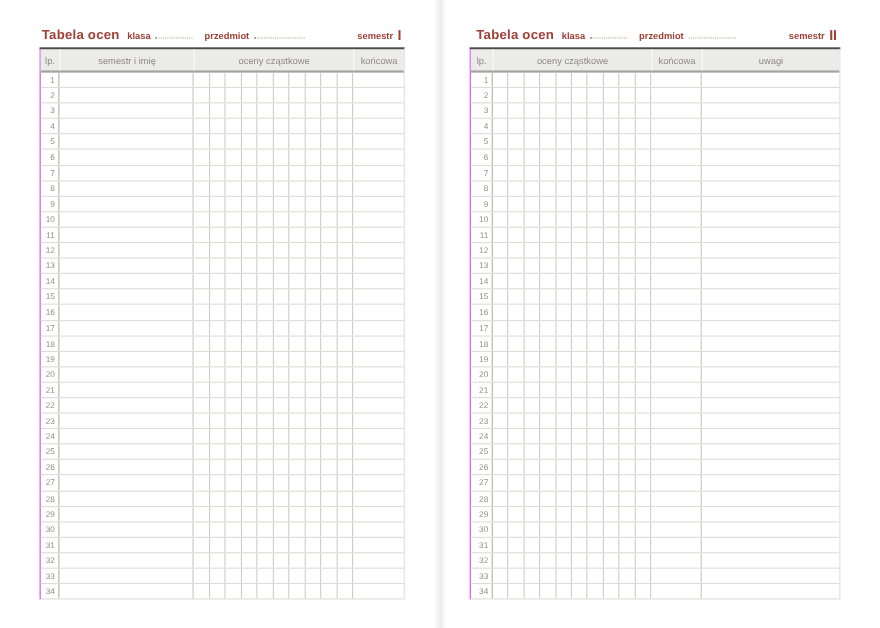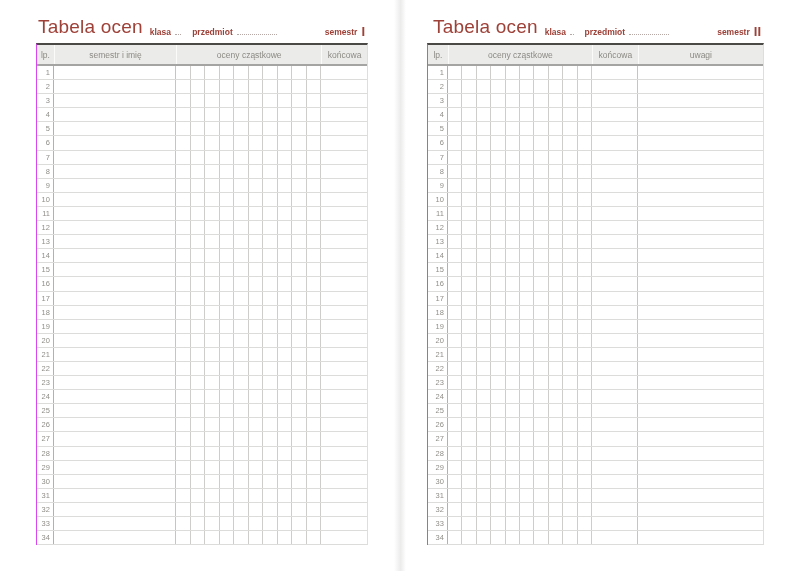--- a/index.html
+++ b/index.html
@@ -12,21 +12,21 @@
     position:absolute; left:394px; top:0; width:12px; height:571px;
     background:linear-gradient(90deg, rgba(120,118,115,0) 0%, rgba(120,118,115,0.14) 55%, rgba(120,118,115,0) 100%);
   }
   .page { position:absolute; top:14px; }
   .page1 { left:36px; width:332px; }
   .page2 { left:427px; width:337px; }
 
   
   .titlebar { display:flex; align-items:flex-end; height:24px; margin-bottom:5px; }
   .title {
-    font-size:19px; font-weight:normal; color:var(--accent);
+    font-size:12px; font-weight:bold; color:var(--accent);
     letter-spacing:0.2px; padding-left:2px; white-space:nowrap;
   }
   .page2 .title { padding-left:6px; }
   .field-label {
     font-size:8.5px; font-weight:bold; color:var(--accent);
     margin-bottom:1px; white-space:nowrap;text-align:center;
   }
   .lbl-class { margin-left:7px; }
   .lbl-subject { margin-left:11px; }
   .leader {

